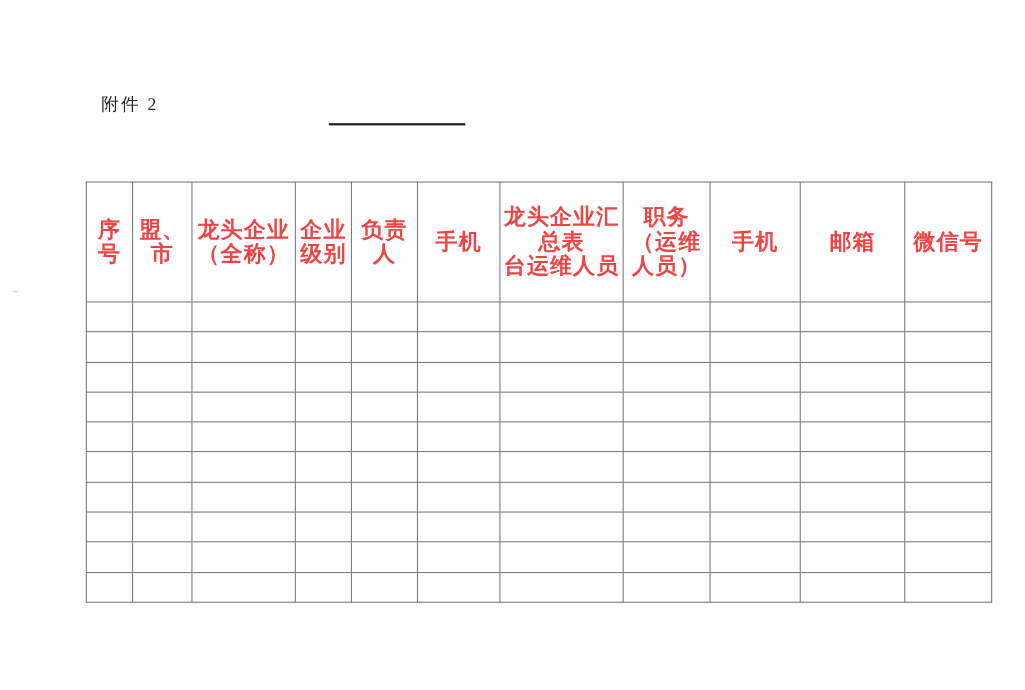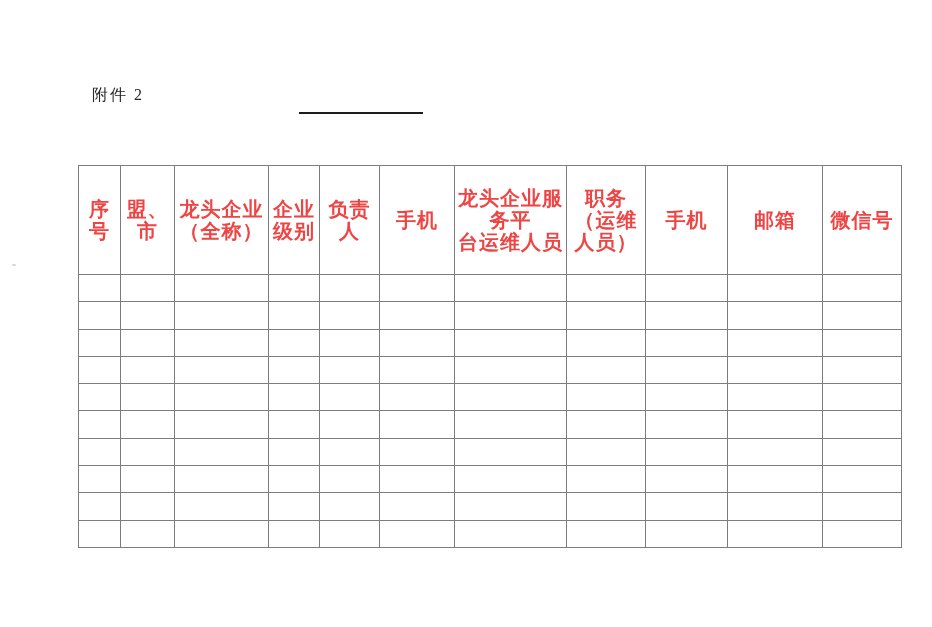--- a/index.html
+++ b/index.html
@@ -120,21 +120,21 @@
             <div class="hl">企业</div>
             <div class="hl">级别</div>
           </th>
           <th>
             <div class="hl">负责人</div>
           </th>
           <th>
             <div class="hl">手机</div>
           </th>
           <th>
-            <div class="hl">龙头企业服务平</div>
+            <div class="hl">龙头企业汇总表</div>
             <div class="hl">台运维人员</div>
           </th>
           <th>
             <div class="hl">职务（运维</div>
             <div class="hl">人员）</div>
           </th>
           <th>
             <div class="hl">手机</div>
           </th>
           <th>

